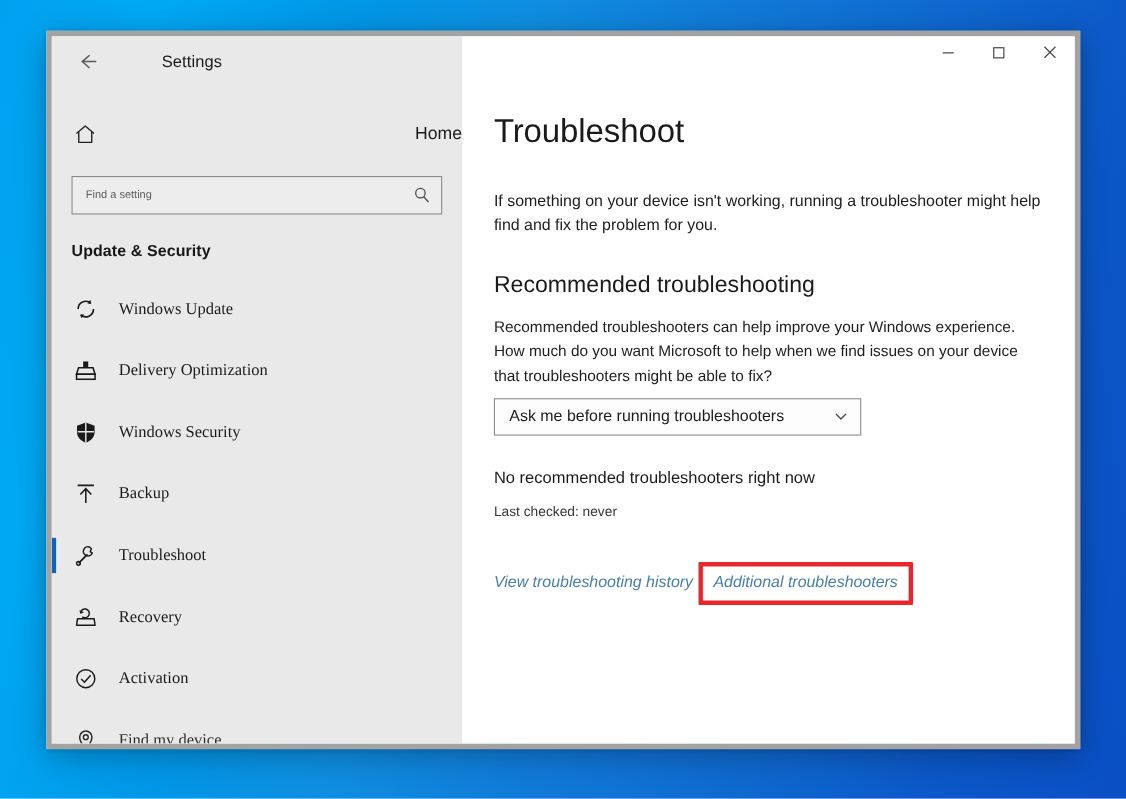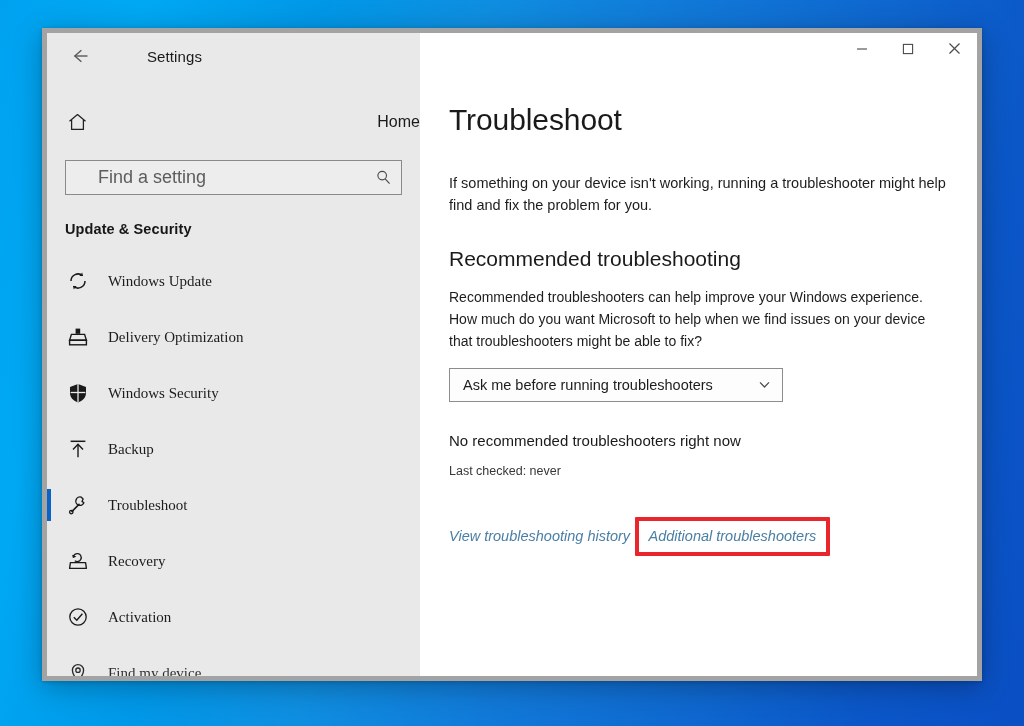--- a/index.html
+++ b/index.html
@@ -95,24 +95,23 @@
     display: flex;
     align-items: center;
     padding: 0 9px 0 12px;
   }
   .search-input {
     flex: 1;
     border: none;
     outline: none;
     background: transparent;
     font-family: inherit;
-    font-size: 18px;
+    font-size: 10px;
     color: #15803d;
     height: 100%;
-    margin-left: 20px;
   }
   .search-input::placeholder { color: #5d5d5d; opacity: 1; }
   .search-icon { width: 18px; height: 18px; display:flex; align-items:center; justify-content:center; cursor:pointer; }
 
   .section-title {
     font-size: 14.5px;
     font-weight: bold;
     color: #171717;
     padding: 26px 0 0 18px;
     letter-spacing: 0.1px;
@@ -202,21 +201,21 @@
 
   .body-text {
     font-size: 14px;
     color: #1d1d1d;
     line-height: 1.58;
     margin-top: 15px;
     max-width: 482px;
   }
 
   .combo {
-    margin-top: 16px;
+    margin-top: 10px;
     width: 334px;
     height: 34px;
     border: 1px solid #8c8c8c;
     background: #fdfdfd;
     display: flex;
     align-items: center;
     padding: 0 10px 0 13px;
     cursor: pointer;
   }
   .combo-value {

